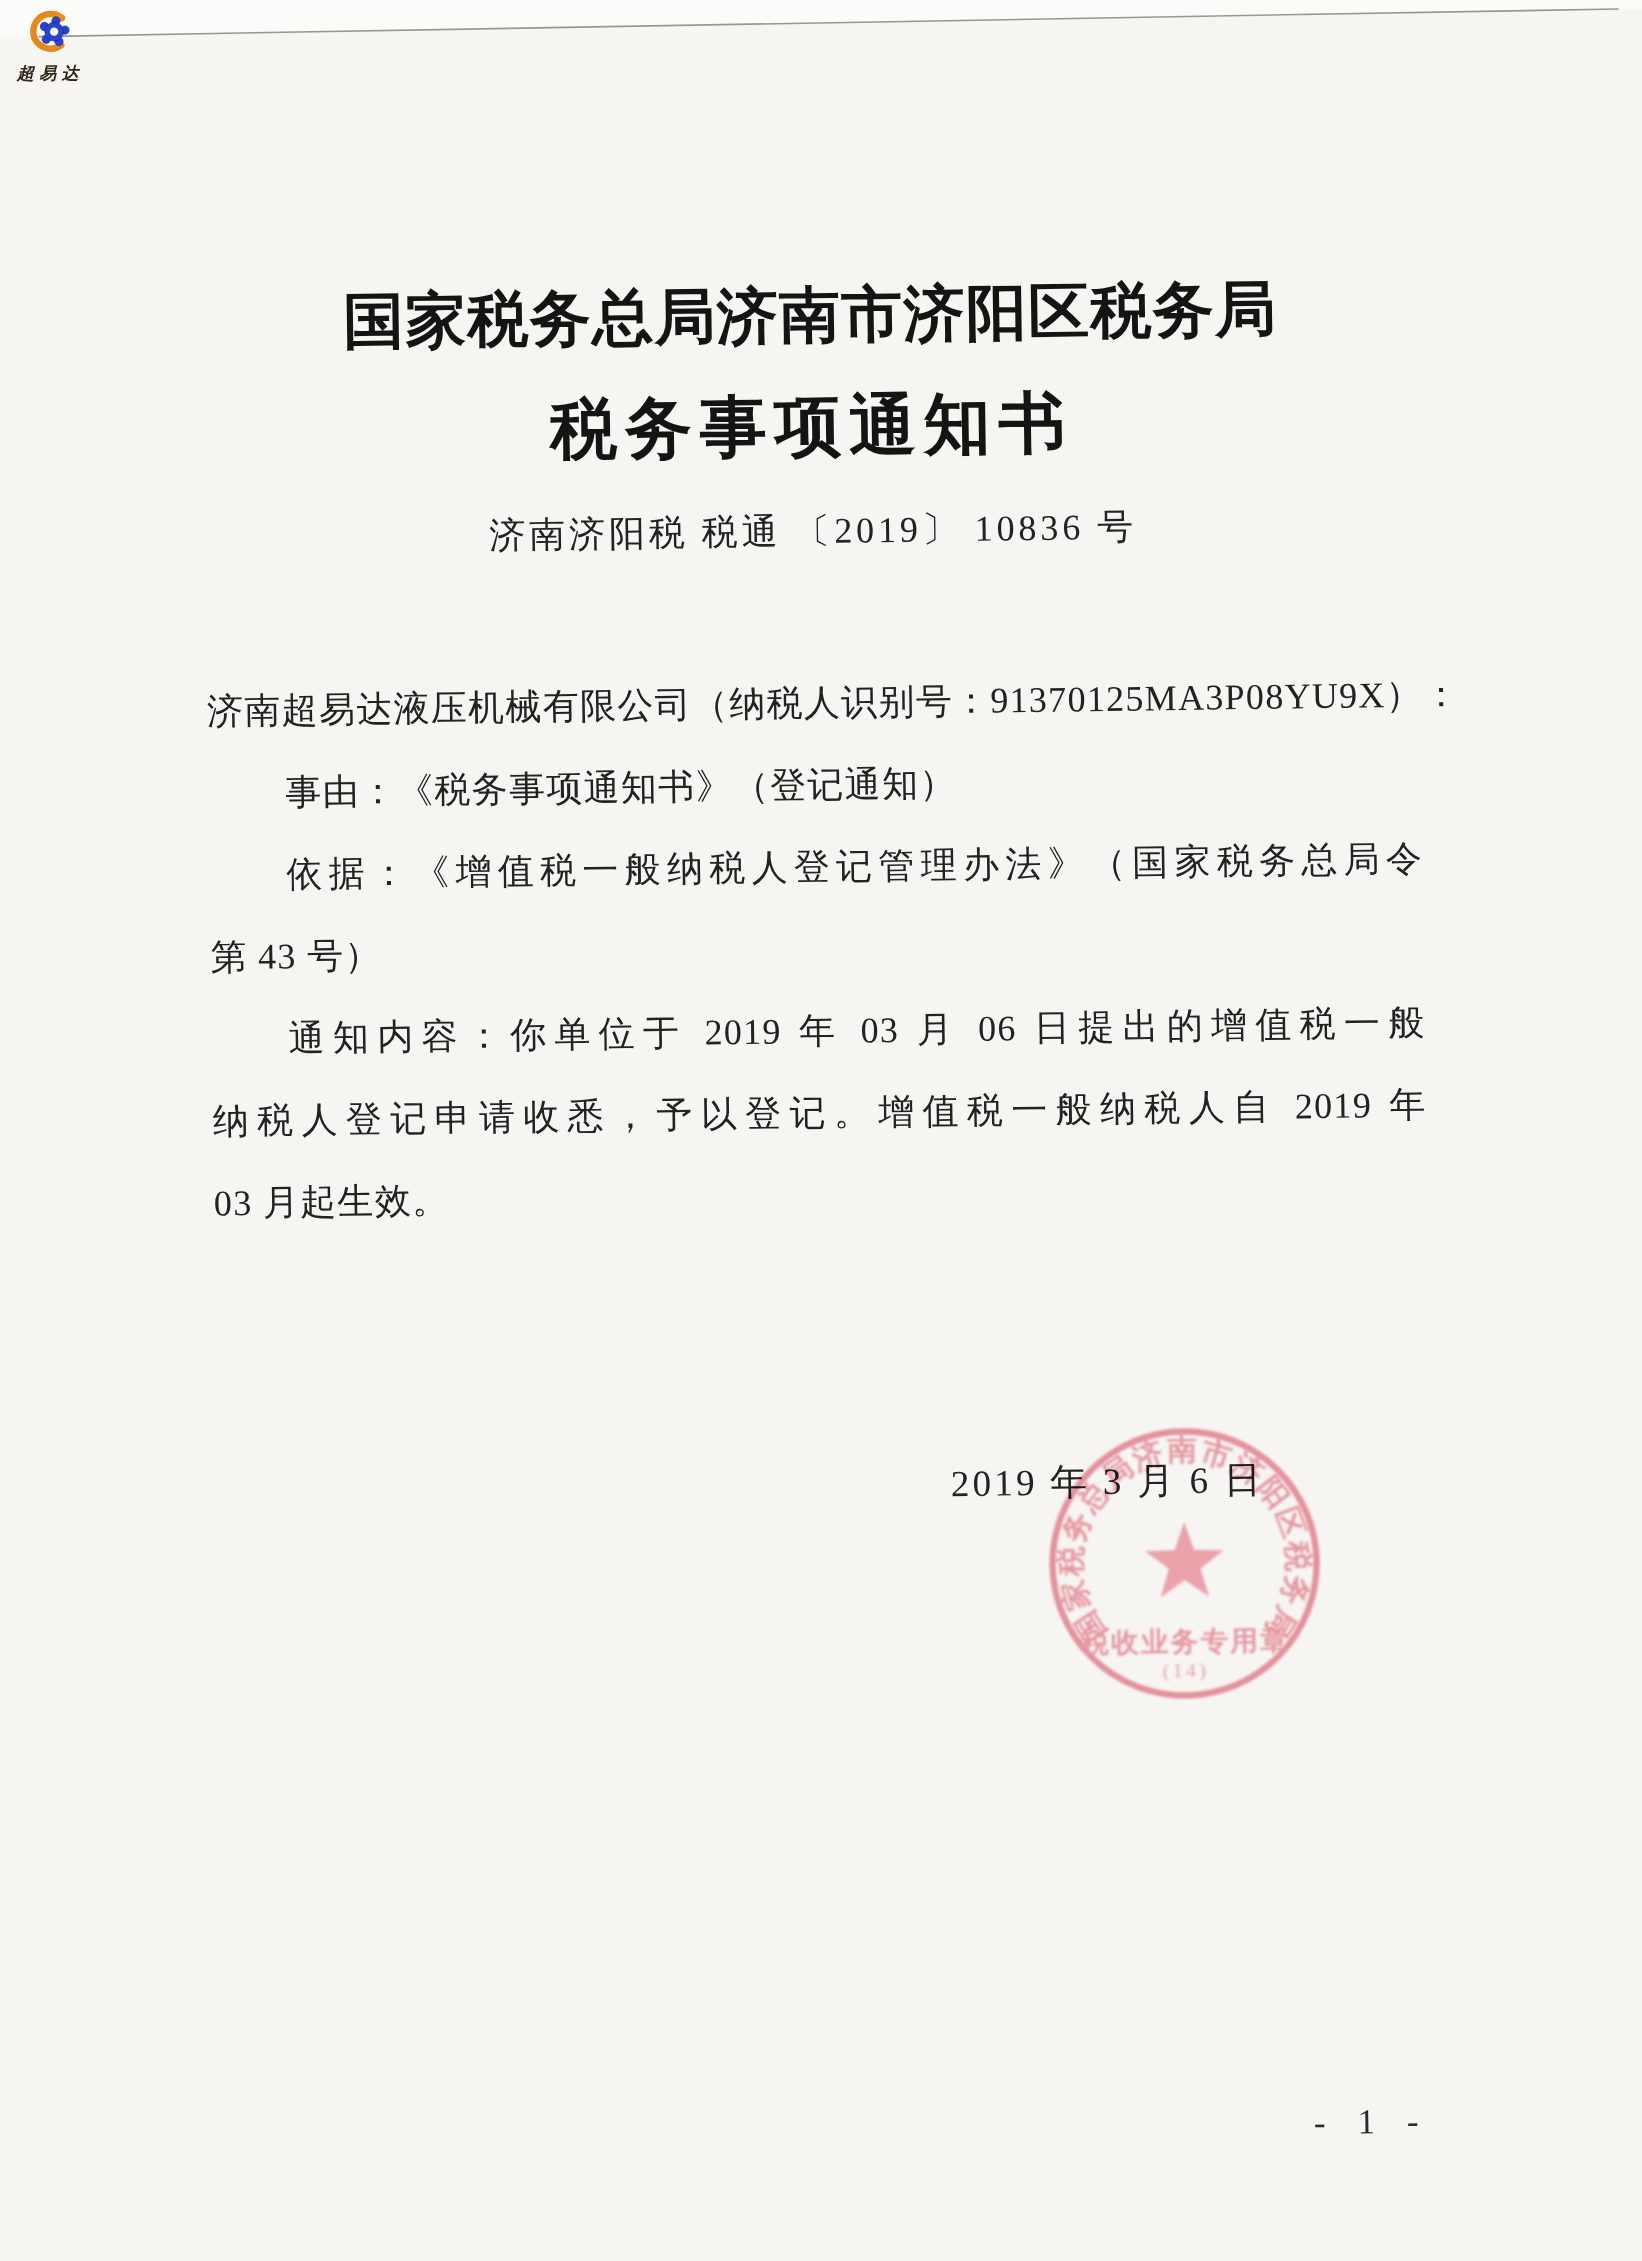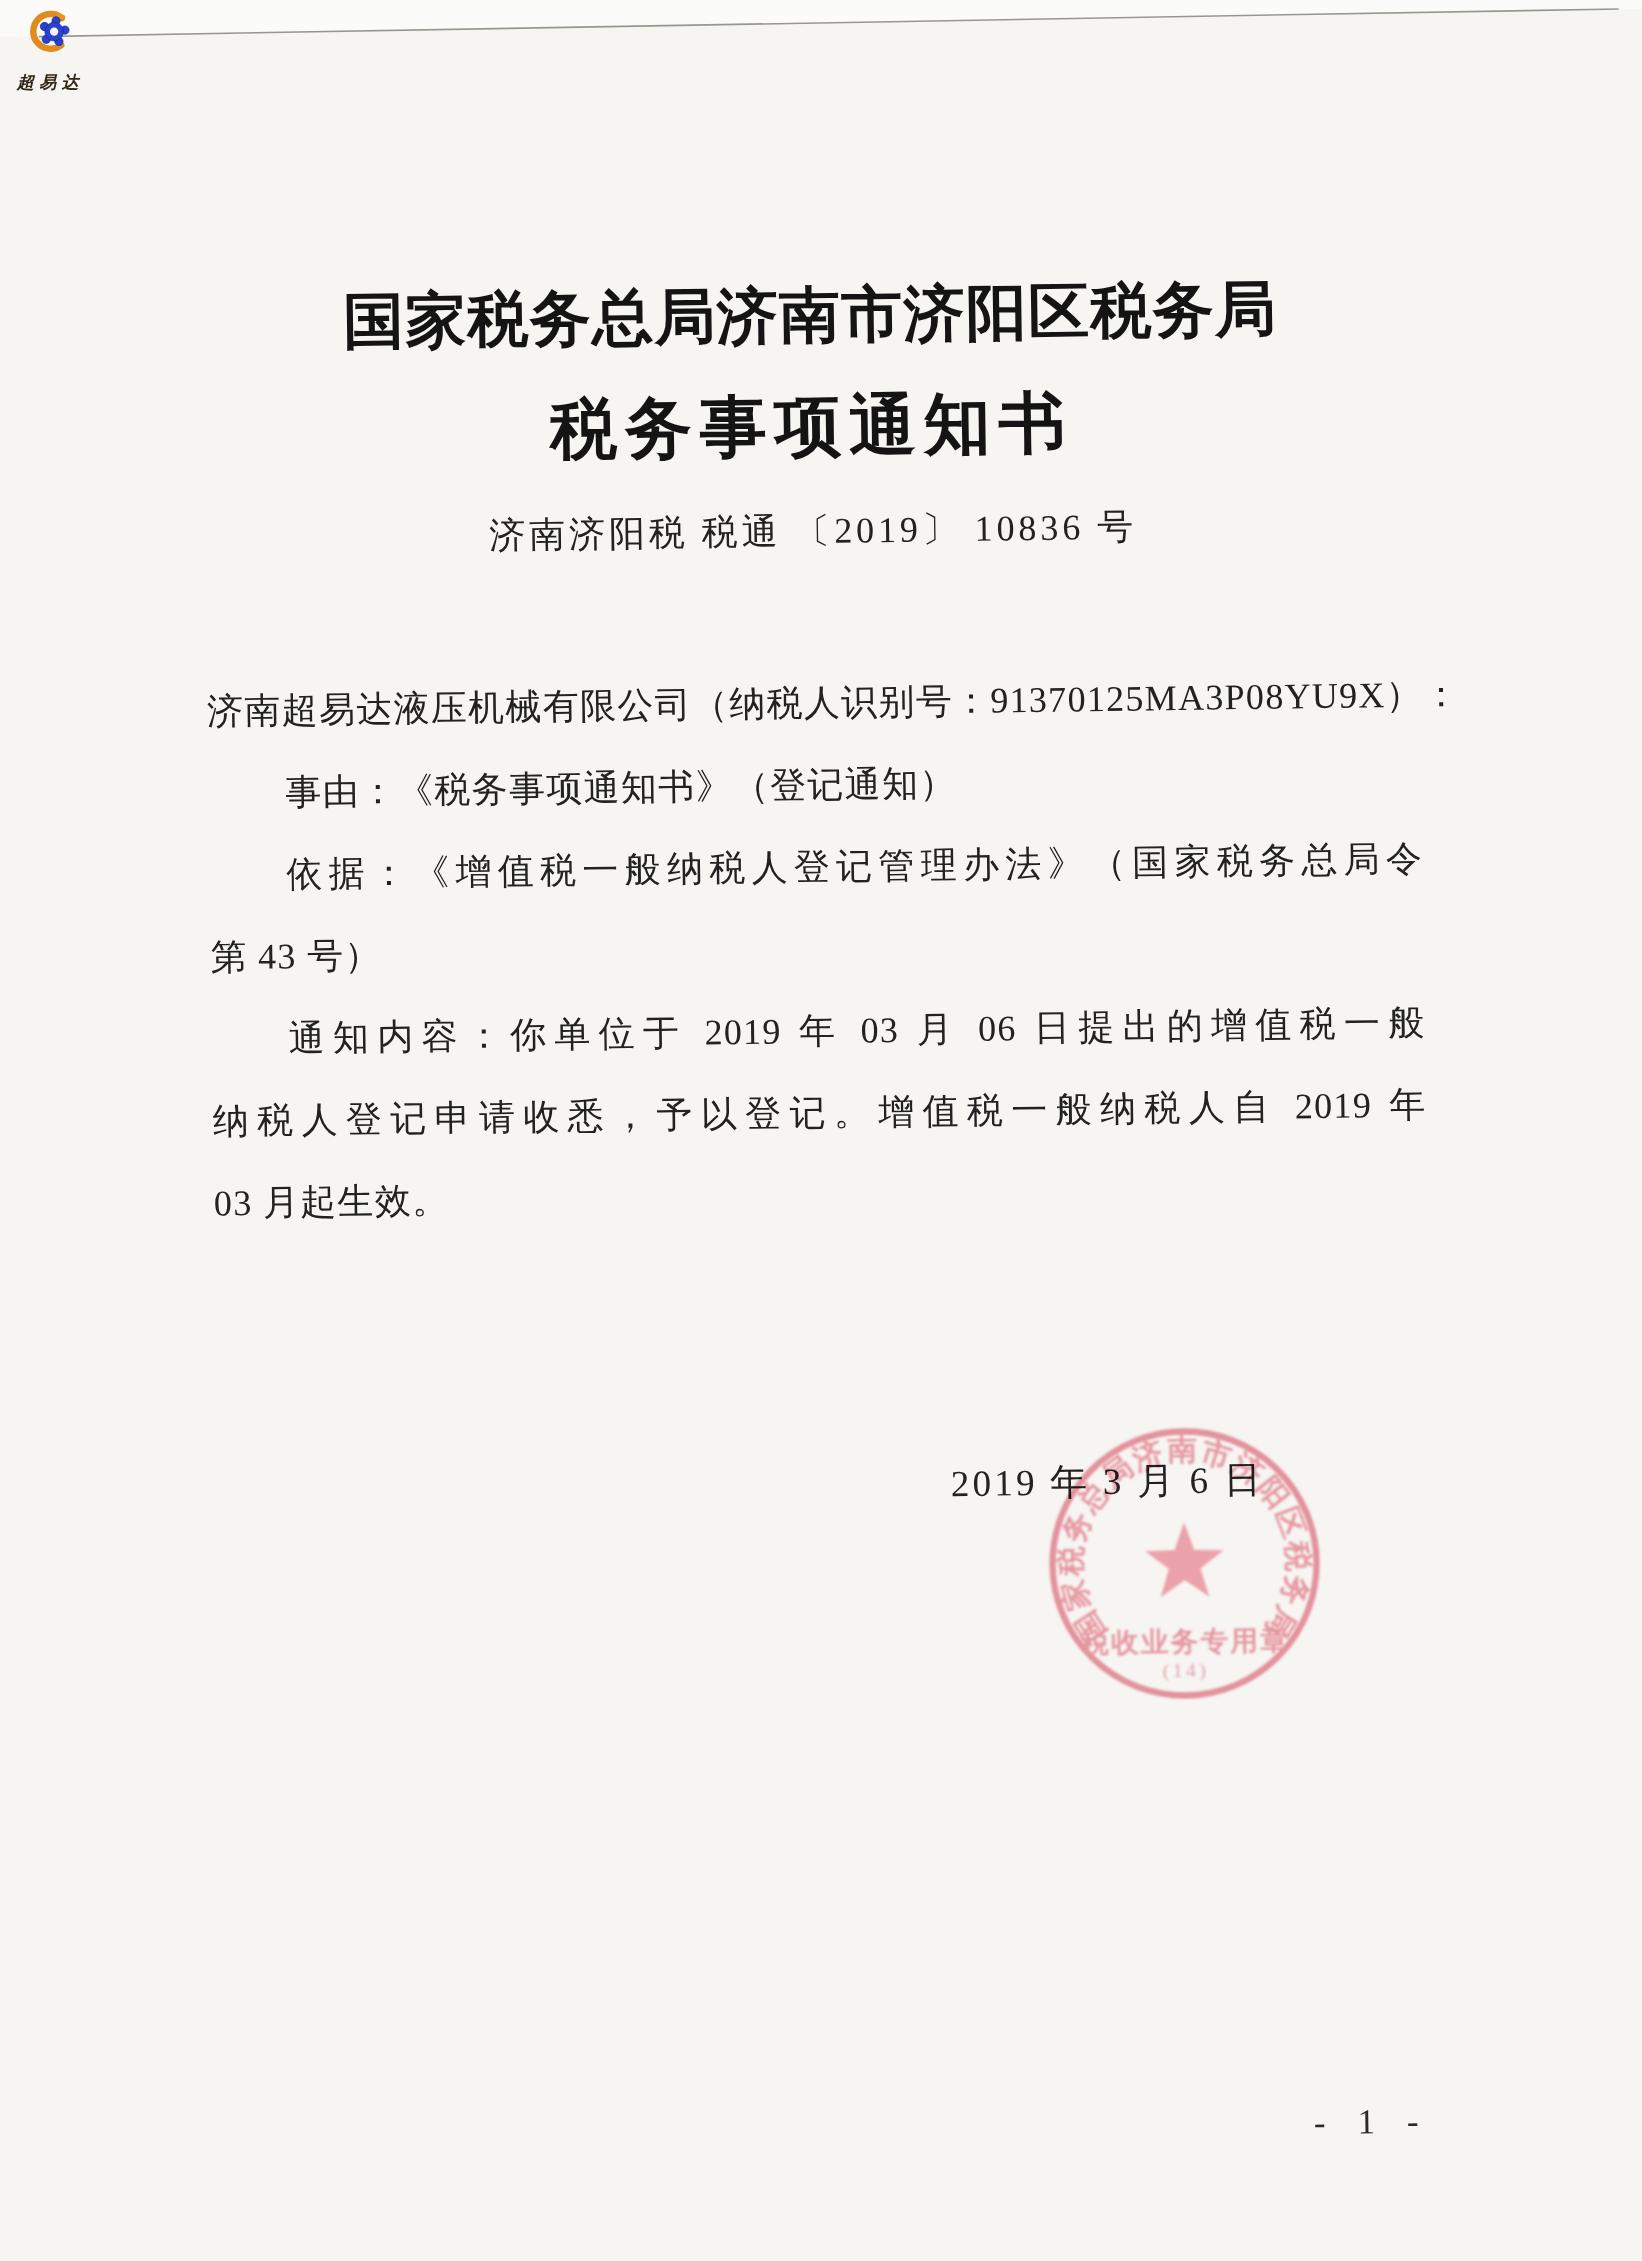--- a/index.html
+++ b/index.html
@@ -13,21 +13,21 @@
   }
   
   .scan-edge-svg{position:absolute;left:0;top:0;width:1643px;height:77px;}
   
   .logo{position:absolute;left:17px;top:3.9px;width:71px;}
   .logo-gear-svg{display:block;width:54px;height:54px;margin-left:5.2px;}
   .logo-label{
     font-family:"Liberation Serif", serif;
     font-style:italic;font-weight:700;
     font-size:17px;letter-spacing:5.2px;color:#332717;
-    margin-top:13px;white-space:nowrap;
+    margin-top:4px;white-space:nowrap;
   }
   
   .content{
     position:absolute;left:0;top:0;width:1643px;height:2261px;
     transform:rotate(-0.8deg);
     transform-origin:821px 1131px;
   }
   .agency-title{
     position:absolute;left:0;top:277px;width:1643px;
     text-align:center;

